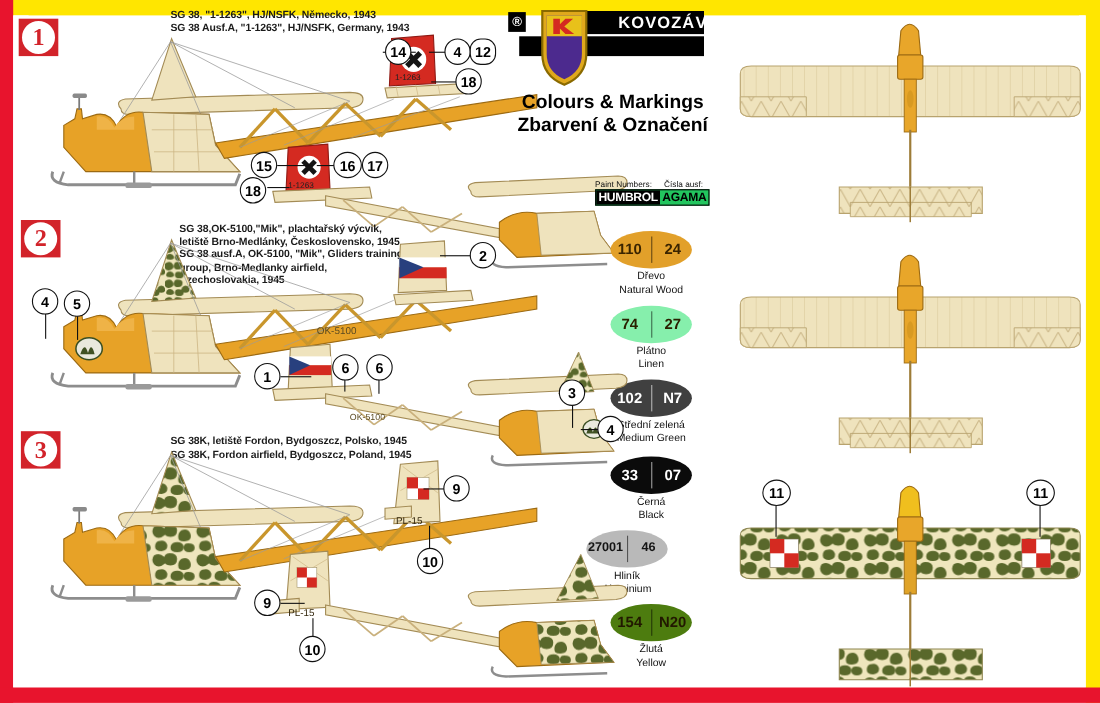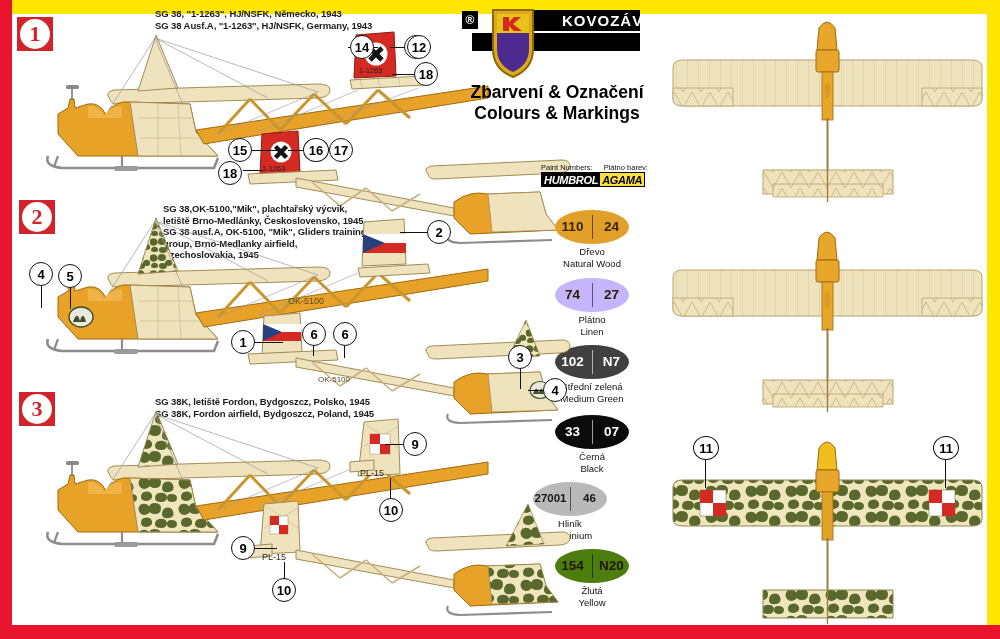--- a/index.html
+++ b/index.html
@@ -38,21 +38,21 @@
   .shield{position:absolute;left:30px;top:-3px;width:46px;height:72px;}
 
   
   .headline{position:absolute;left:412px;top:82px;width:290px;text-align:center;
     font-size:17.5px;font-weight:bold;color:#000;line-height:21px;}
 
   
   .paint-hdr-small{position:absolute;left:541px;top:163px;font-size:7.5px;color:#111;font-weight:normal;}
   .paint-hdr-small .c2{margin-left:11px;}
   .paint-hdr-box{position:absolute;left:541px;top:172px;width:102px;height:13px;border:1px solid #000;
-    display:flex;background:#fde047;font-style:italic;}
+    display:flex;background:#22c55e;}
   .paint-hdr-box .hum{background:#000;color:#fff;font-size:11px;font-weight:bold;
     padding:0 2px;display:flex;align-items:center;letter-spacing:-0.3px;}
   .paint-hdr-box .aga{color:#000;font-size:11px;font-weight:bold;padding:0 2px;
     display:flex;align-items:center;letter-spacing:-0.3px;}
   .paint-row{position:absolute;width:110px;text-align:center;}
   .chip{width:74px;height:34px;border-radius:50%;margin:0 auto;position:relative;
     display:flex;align-items:center;justify-content:center;}
   .chip .divider{position:absolute;left:50%;top:5px;width:1px;height:24px;background:rgba(0,0,0,.55);}
   .chip .n{width:50%;font-size:13.5px;font-weight:bold;text-align:center;line-height:1;}
   .chip .n.left{padding-right:2px;}
@@ -225,21 +225,21 @@
 
       <path d="M208 104 Q204 112 220 113 L312 110" fill="none" stroke="#8d8d8d" stroke-width="2.2"></path>
     </svg>
   </div>
   <div class="regtext small" style="left:262px;top:164px;">1-1263</div>
 
   <div class="leader h" style="left:348px;top:47px;width:30px;"></div>
   <div class="callout" style="left:322px;top:35px;margin-left:28px;">14</div>
   <div class="leader h" style="left:390px;top:47px;width:20px;"></div>
   <div class="callout" style="left:404px;top:35px;">4</div>
-  <div class="callout" style="left:407px;top:35px;">12</div>
+  <div class="callout" style="left:427px;top:35px;border-radius:10px;">12</div>
   <div class="leader h" style="left:392px;top:74px;width:24px;"></div>
   <div class="callout" style="left:414px;top:62px;">18</div>
 
   <div class="leader h" style="left:252px;top:150px;width:32px;"></div>
   <div class="callout" style="left:228px;top:138px;">15</div>
   <div class="leader h" style="left:288px;top:150px;width:18px;"></div>
   <div class="callout wide" style="left:303px;top:138px;">16</div>
   <div class="callout" style="left:329px;top:138px;">17</div>
   <div class="leader h" style="left:243px;top:170px;width:20px;"></div>
   <div class="callout" style="left:218px;top:161px;">18</div>
@@ -252,46 +252,46 @@
     </div>
     <svg class="shield" viewBox="0 0 46 72">
       <path d="M3 3 L43 3 L43 42 Q43 62 23 70 Q3 62 3 42z" fill="#e0a81c" stroke="#8a6a00" stroke-width="2"></path>
       <path d="M7 7 L39 7 L39 42 Q39 58 23 65 Q7 58 7 42z" fill="#4c2a8e"></path>
       <path d="M7 7 L39 7 L39 26 L7 26z" fill="#e8c11a"></path>
       <path d="M13 10 L19 10 L19 15 L24 10 L31 10 L23 17 L32 24 L24 24 L19 19 L19 24 L13 24z" fill="#d42a21"></path>
     </svg>
   </div>
 
   <div class="headline">
+    <div>Colours &amp; Markings</div>
     <div>Zbarvení &amp; Označení</div>
-    <div>Colours &amp; Markings</div>
   </div>
 
   <div class="paint-hdr-small">
-    <span>Paint Numbers:</span><span class="c2">Plátno barev:</span>
+    <span>Paint Numbers:</span><span class="c2">Čísla ausf:</span>
   </div>
   <div class="paint-hdr-box">
     <div class="hum">HUMBROL</div>
     <div class="aga">AGAMA</div>
   </div>
 
   <div class="paint-row" style="left:537px;top:210px;">
     <div class="chip" style="background:#e2a02a;color:#3a2400;">
       <div class="divider"></div>
       <div class="n left">110</div>
       <div class="n right">24</div>
     </div>
     <div class="paint-name">
       <div>Dřevo</div>
         <div>Natural Wood</div>
     </div>
   </div>
 
   <div class="paint-row" style="left:537px;top:278px;">
-    <div class="chip" style="background:#c4b5fd;color:#2a2000;">
+    <div class="chip" style="background:#86efac;color:#2a2000;">
       <div class="divider"></div>
       <div class="n left">74</div>
       <div class="n right">27</div>
     </div>
     <div class="paint-name">
       <div>Plátno</div>
         <div>Linen</div>
     </div>
   </div>
 

